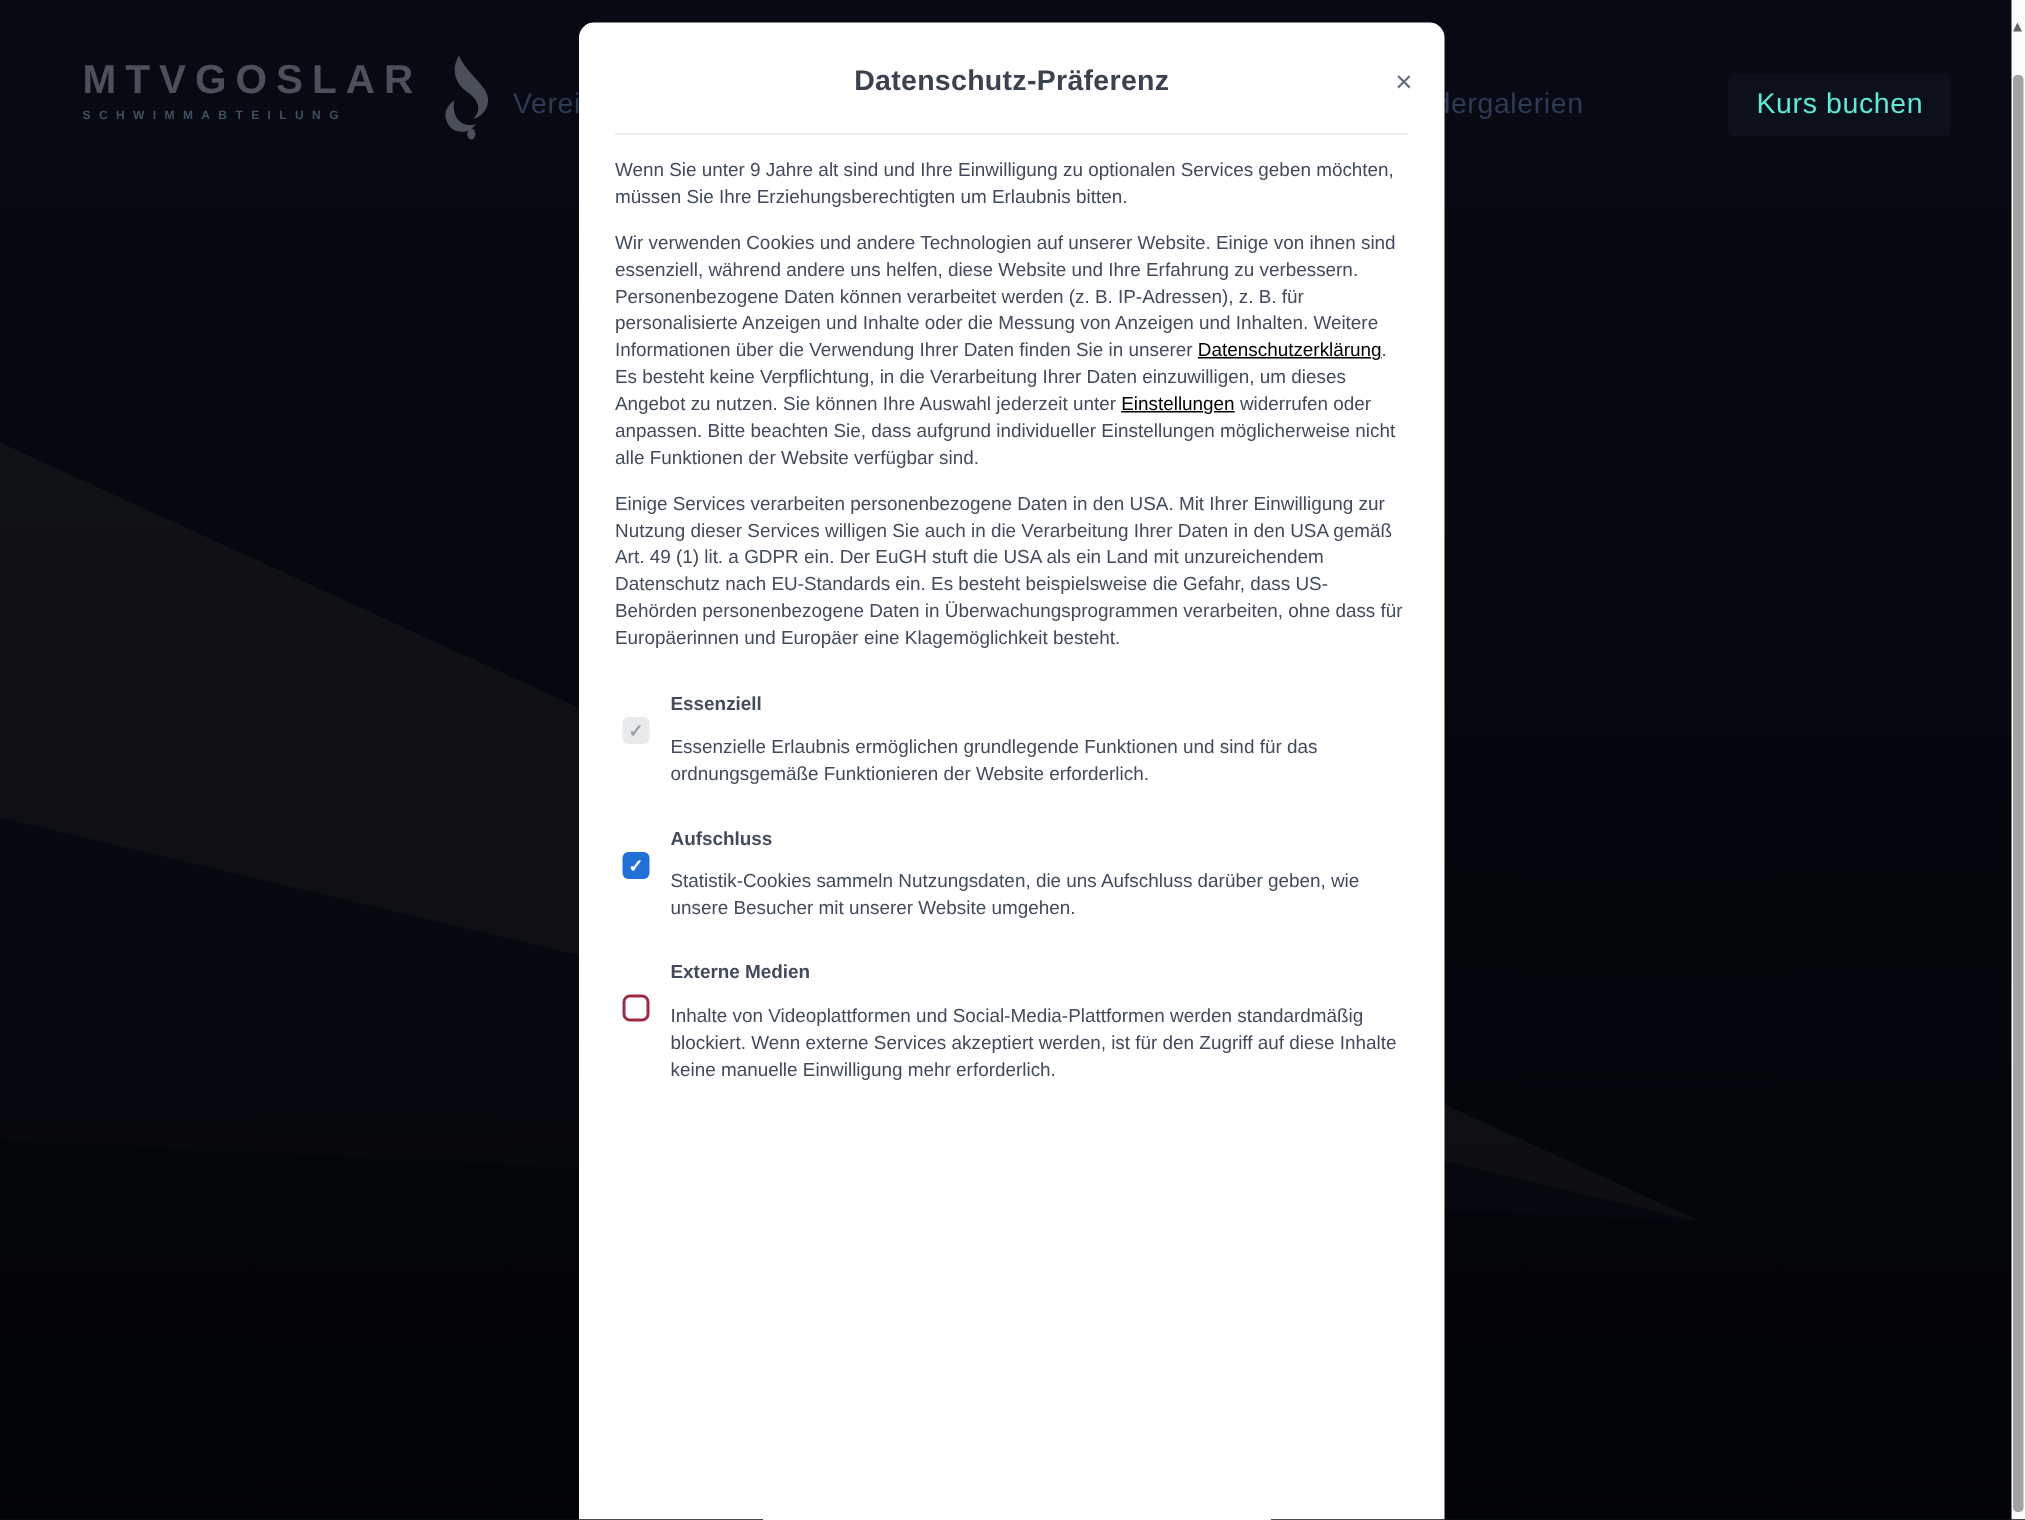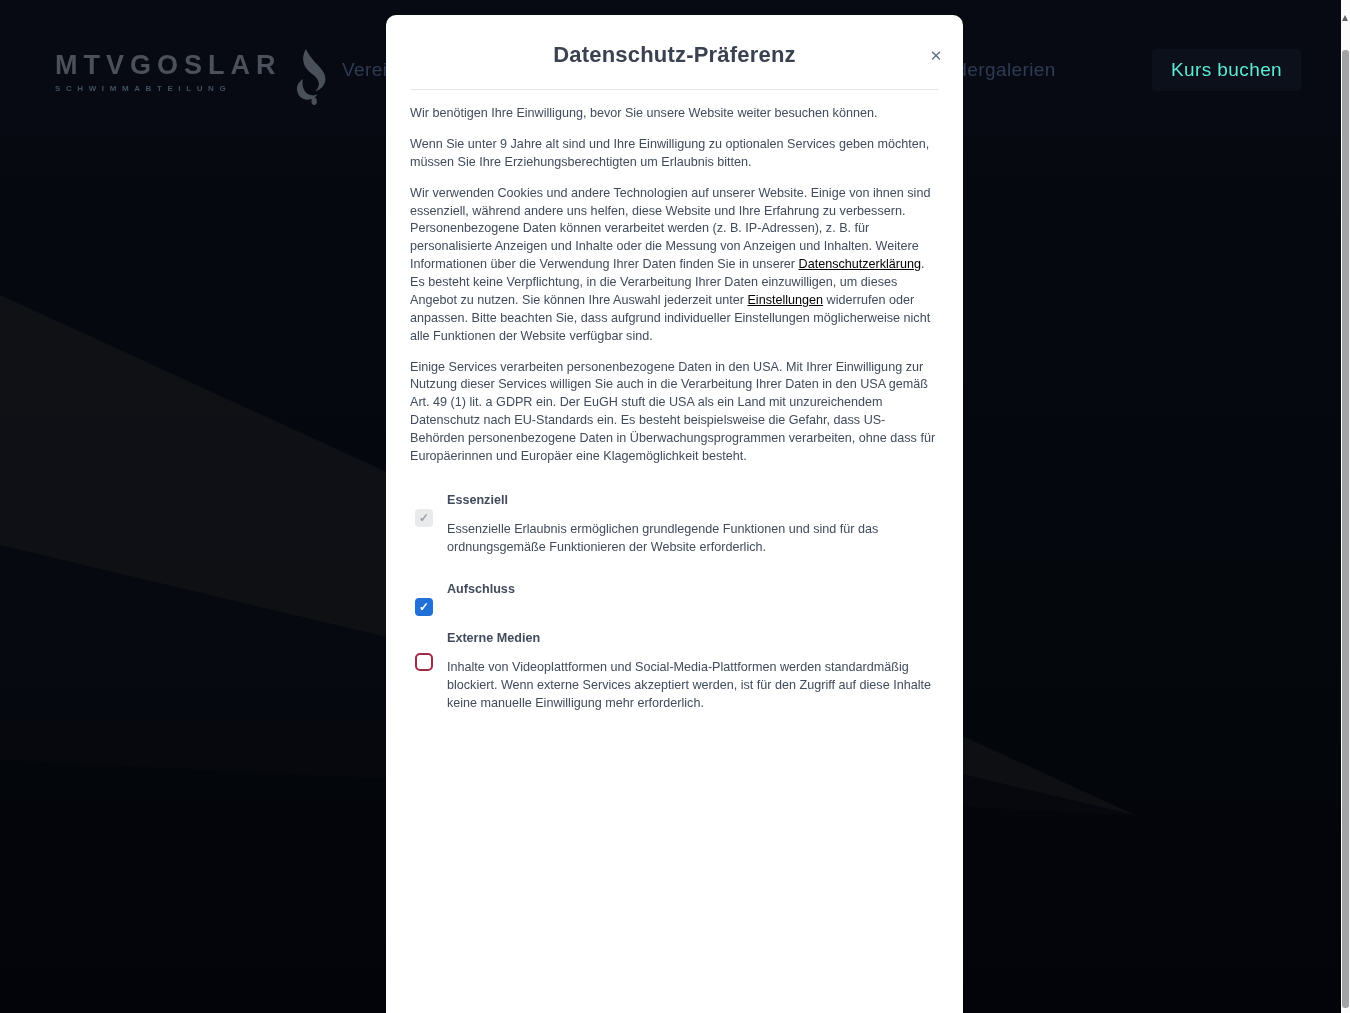--- a/index.html
+++ b/index.html
@@ -12,38 +12,38 @@
   .bg{position:absolute;inset:0;z-index:0;
     background:linear-gradient(180deg,#0c1019 0%,#0a0d15 35%,#070a10 75%,#05070c 100%);}
   .bg-wedge{position:absolute;inset:0;z-index:0;background:rgba(196,189,160,0.10);
     clip-path:polygon(0px 295px,1135px 815px,0px 545px);}
   .bg-wedge2{position:absolute;inset:0;z-index:0;background:rgba(120,130,150,0.04);
     clip-path:polygon(0px 545px,1135px 815px,0px 760px);}
   .header-band{position:absolute;left:0;top:0;width:100%;height:136px;z-index:1;
     background:rgba(18,24,36,0.35);}
   
   .site-header{position:absolute;left:0;top:0;width:100%;height:136px;z-index:3;}
-  .logo{position:absolute;left:55px;top:52px;display:flex;align-items:flex-start;gap:8px;}
+  .logo{position:absolute;left:55px;top:40px;display:flex;align-items:flex-start;gap:8px;}
   .logo-text-main{font-size:27px;font-weight:700;letter-spacing:6px;color:#4b505a;line-height:1;}
   .logo-text-sub{font-size:8px;font-weight:700;letter-spacing:5.6px;color:#40505f;margin-top:5px;}
   .logo-swan{margin-top:-4px;}
   .nav-link{position:absolute;top:59px;font-size:19px;color:#2d3b54;letter-spacing:0.4px;cursor:pointer;}
   .nav-verein{left:342px;}
   .nav-galerien{left:934px;}
   .nav-kurs{left:1152px;top:49px;padding:10px 19px;border-radius:4px;
     background:rgba(70,100,150,0.07);color:#5eead4;}
   
   .overlay{position:absolute;inset:0;background:rgba(1,3,7,0.45);z-index:2;}
   
   .modal{position:absolute;left:386px;top:15px;width:577px;height:998px;z-index:5;
     background:#ffffff;border-radius:10px 10px 0 0;box-sizing:border-box;
     padding:28px 24px 0 24px;color:#414b5c;}
   .modal-close{position:absolute;top:30px;right:16px;width:22px;height:22px;border:none;
     background:transparent;cursor:pointer;font-size:15px;line-height:20px;color:#667085;padding:0;}
-  .modal-title{margin:0;text-align:center;font-size:22px;font-weight:700;color:#3a4251;
+  .modal-title{margin:0;text-align:center;font-size:19px;font-weight:700;color:#3a4251;
     letter-spacing:0.2px;line-height:24px;}
   .modal-divider{border:none;border-top:1px solid #e7e7e9;margin:22px 0 15px 0;}
   .modal p{margin:0 0 11px 0;font-size:12.6px;line-height:1.42;color:#414b5c;}
   .modal p.block{margin-top:13px;}
   .text-link{color:#000000;text-decoration:underline;cursor:pointer;}
   
   .options{margin-top:26px;}
   .option{display:flex;gap:14px;margin-bottom:14px;}
   .checkbox{width:18px;height:18px;border-radius:4px;margin-left:5px;margin-top:17px;
     flex-shrink:0;display:flex;align-items:center;justify-content:center;
@@ -90,21 +90,20 @@
   <span class="nav-link nav-verein">Verein</span>
   <span class="nav-link nav-galerien">Bildergalerien</span>
   <span class="nav-link nav-kurs">Kurs buchen</span>
 </div>
 
 <div class="modal">
   <button class="modal-close">✕</button>
   <h2 class="modal-title">Datenschutz-Präferenz</h2>
   <hr class="modal-divider">
 
-  <p>Wir benötigen Ihre Einwilligung, bevor Sie unsere Website weiter besuchen können.</p>
 
   <p class="block">Wenn Sie unter 9 Jahre alt sind und Ihre Einwilligung zu optionalen Services geben möchten, müssen Sie Ihre Erziehungsberechtigten um Erlaubnis bitten.</p>
 
   <p class="block"><span>Wir verwenden Cookies und andere Technologien auf unserer Website. Einige von ihnen sind essenziell, während andere uns helfen, diese Website und Ihre Erfahrung zu verbessern. Personenbezogene Daten können verarbeitet werden (z. B. IP-Adressen), z. B. für personalisierte Anzeigen und Inhalte oder die Messung von Anzeigen und Inhalten. Weitere Informationen über die Verwendung Ihrer Daten finden Sie in unserer </span><span class="text-link">Datenschutzerklärung</span><span>. Es besteht keine Verpflichtung, in die Verarbeitung Ihrer Daten einzuwilligen, um dieses Angebot zu nutzen. Sie können Ihre Auswahl jederzeit unter </span><span class="text-link">Einstellungen</span><span> widerrufen oder anpassen. Bitte beachten Sie, dass aufgrund individueller Einstellungen möglicherweise nicht alle Funktionen der Website verfügbar sind.</span></p>
 
   <p class="block">Einige Services verarbeiten personenbezogene Daten in den USA. Mit Ihrer Einwilligung zur Nutzung dieser Services willigen Sie auch in die Verarbeitung Ihrer Daten in den USA gemäß Art. 49 (1) lit. a GDPR ein. Der EuGH stuft die USA als ein Land mit unzureichendem Datenschutz nach EU-Standards ein. Es besteht beispielsweise die Gefahr, dass US-Behörden personenbezogene Daten in Überwachungsprogrammen verarbeiten, ohne dass für Europäerinnen und Europäer eine Klagemöglichkeit besteht.</p>
 
   <div class="options">
 
     <div class="option">
@@ -112,20 +111,21 @@
       <div>
         <p class="option-title">Essenziell</p>
         <p class="option-desc">Essenzielle Erlaubnis ermöglichen grundlegende Funktionen und sind für das ordnungsgemäße Funktionieren der Website erforderlich.</p>
       </div>
     </div>
 
     <div class="option">
       <span class="checkbox cb-checked">✓</span>
       <div>
         <p class="option-title">Aufschluss</p>
+        <p class="option-desc">Statistik-Cookies sammeln Nutzungsdaten, die uns Aufschluss darüber geben, wie unsere Besucher mit unserer Website umgehen.</p>
       </div>
     </div>
 
     <div class="option">
       <span class="checkbox cb-unchecked"></span>
       <div>
         <p class="option-title">Externe Medien</p>
         <p class="option-desc">Inhalte von Videoplattformen und Social-Media-Plattformen werden standardmäßig blockiert. Wenn externe Services akzeptiert werden, ist für den Zugriff auf diese Inhalte keine manuelle Einwilligung mehr erforderlich.</p>
       </div>
     </div>

